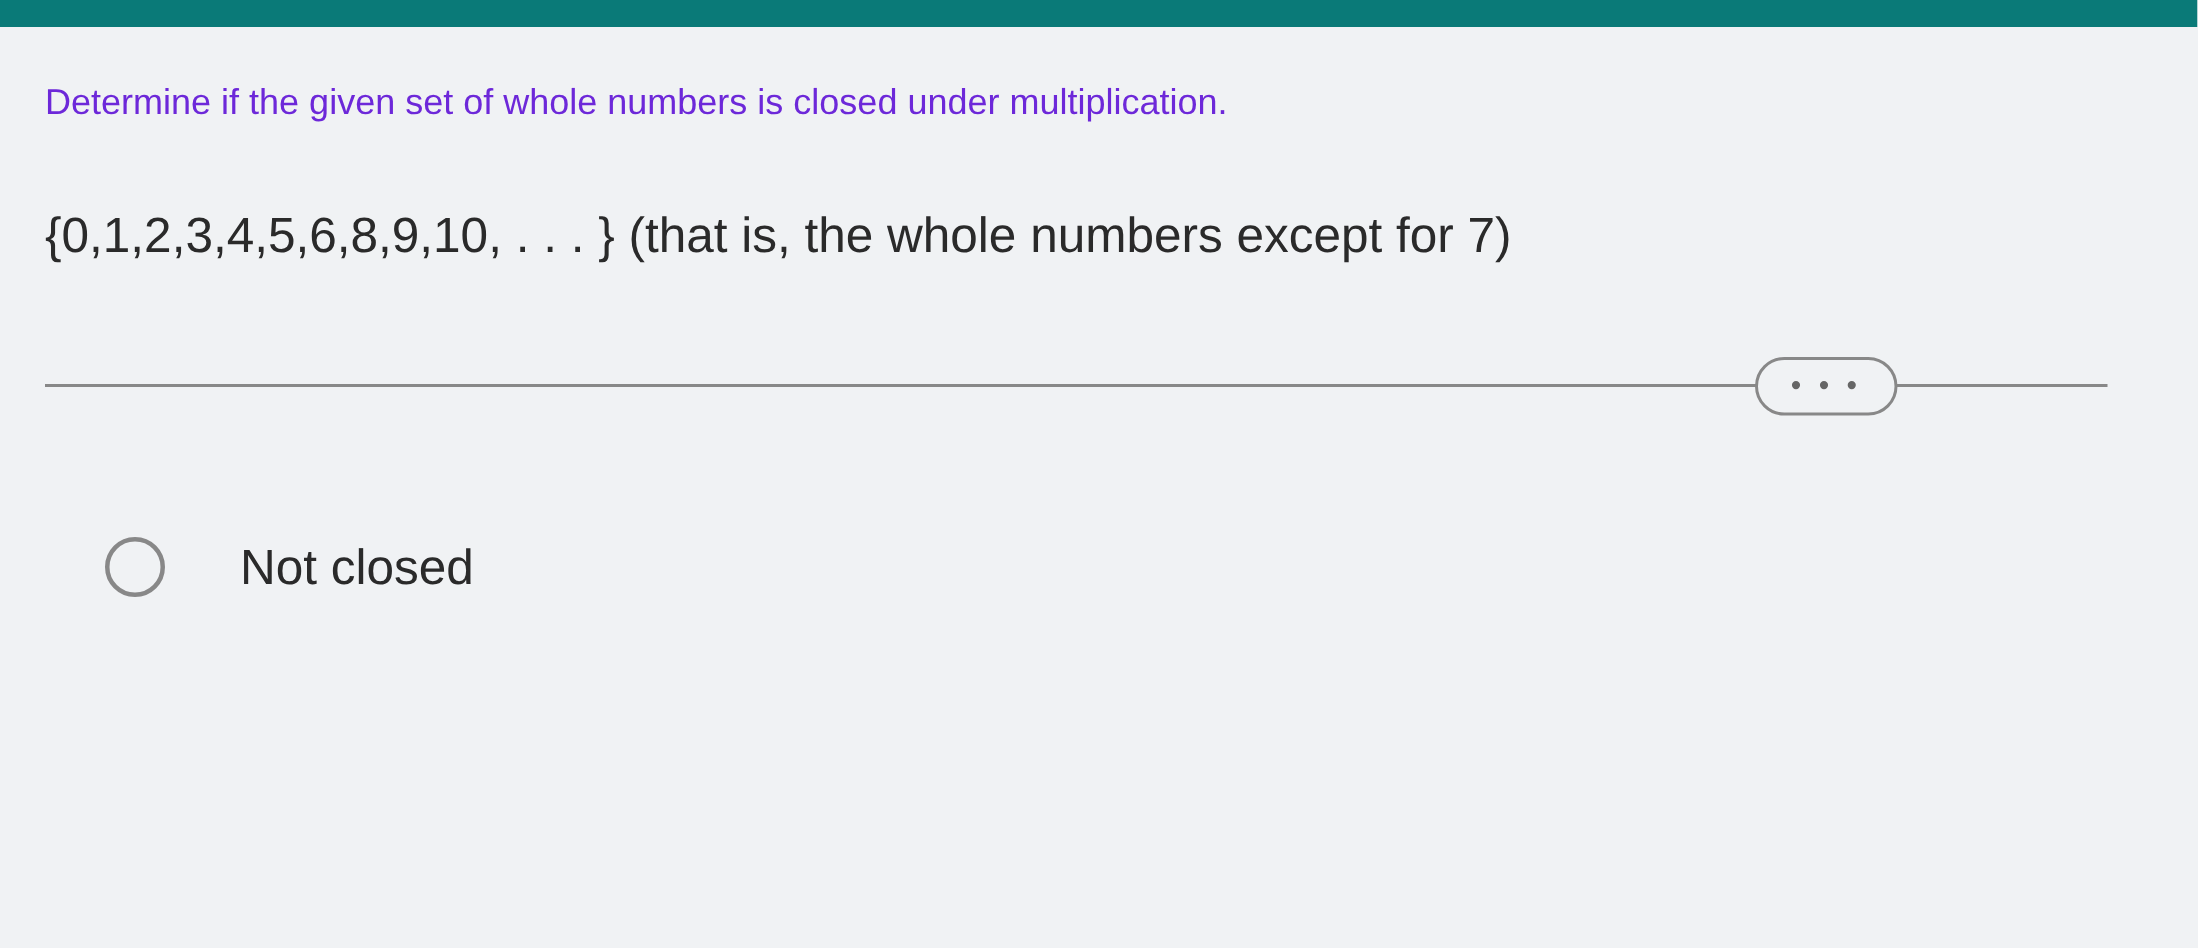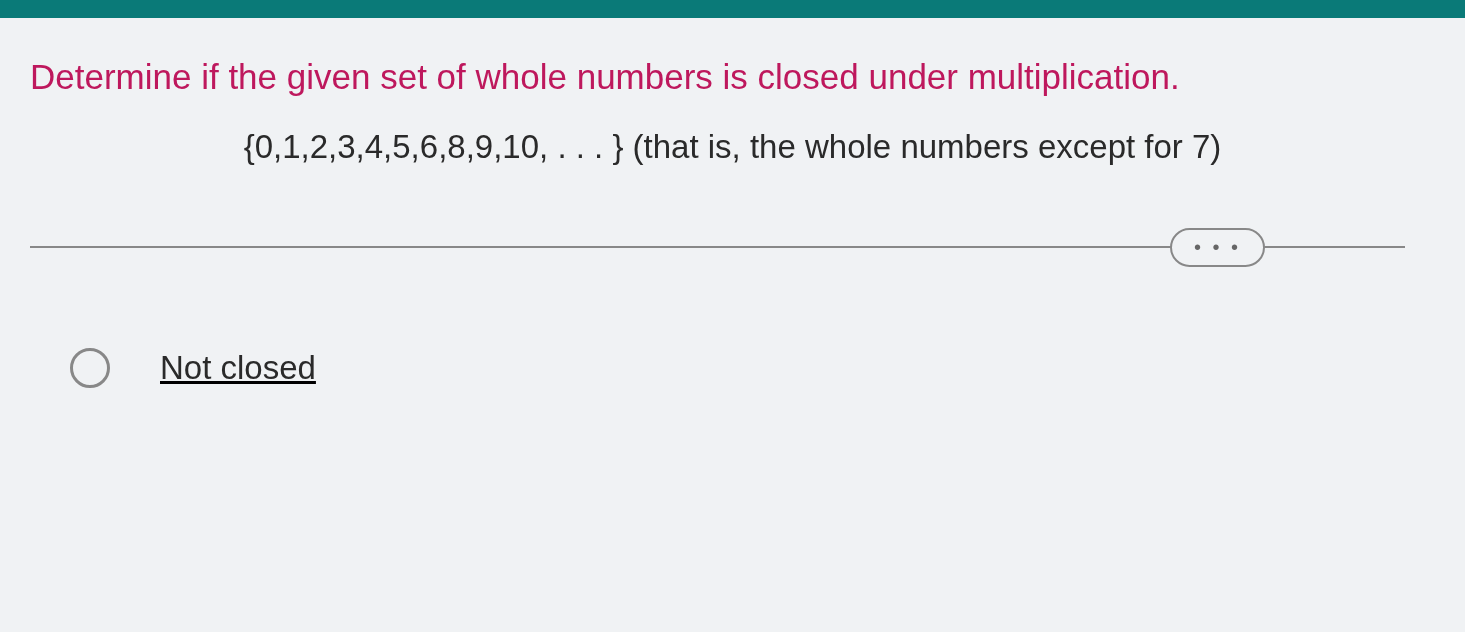--- a/index.html
+++ b/index.html
@@ -16,31 +16,30 @@
     }
     .top-bar {
       width: 100%;
       height: 18px;
       background: #0a7a78;
     }
     .content {
       padding: 35px 30px 0 30px;
     }
     .question-text {
-      font-size: 35px;
-      color: #be185d;
+      font-size: 24px;
+      color: #6d28d9;
       line-height: 1.35;
       font-weight: 400;
     }
     .set-text {
       font-size: 33px;
       color: #2a2a2a;
-      margin-top: 28px;
+      margin-top: 53px;
       font-weight: 400;
-      text-align: center;
     }
     .divider-container {
       position: relative;
       margin-top: 80px;
       margin-right: 30px;
     }
     .divider-line {
       border: none;
       border-top: 2px solid #888;
       width: 100%;
@@ -60,21 +59,20 @@
     }
     .options {
       margin-top: 100px;
       padding-left: 40px;
     }
     .option {
       display: flex;
       align-items: center;
       margin-bottom: 45px;
       cursor: pointer;
-      text-decoration: underline;
     }
     .radio {
       width: 40px;
       height: 40px;
       border: 3px solid #888;
       border-radius: 50%;
       margin-right: 50px;
       flex-shrink: 0;
       background: #f0f2f4;
     }

